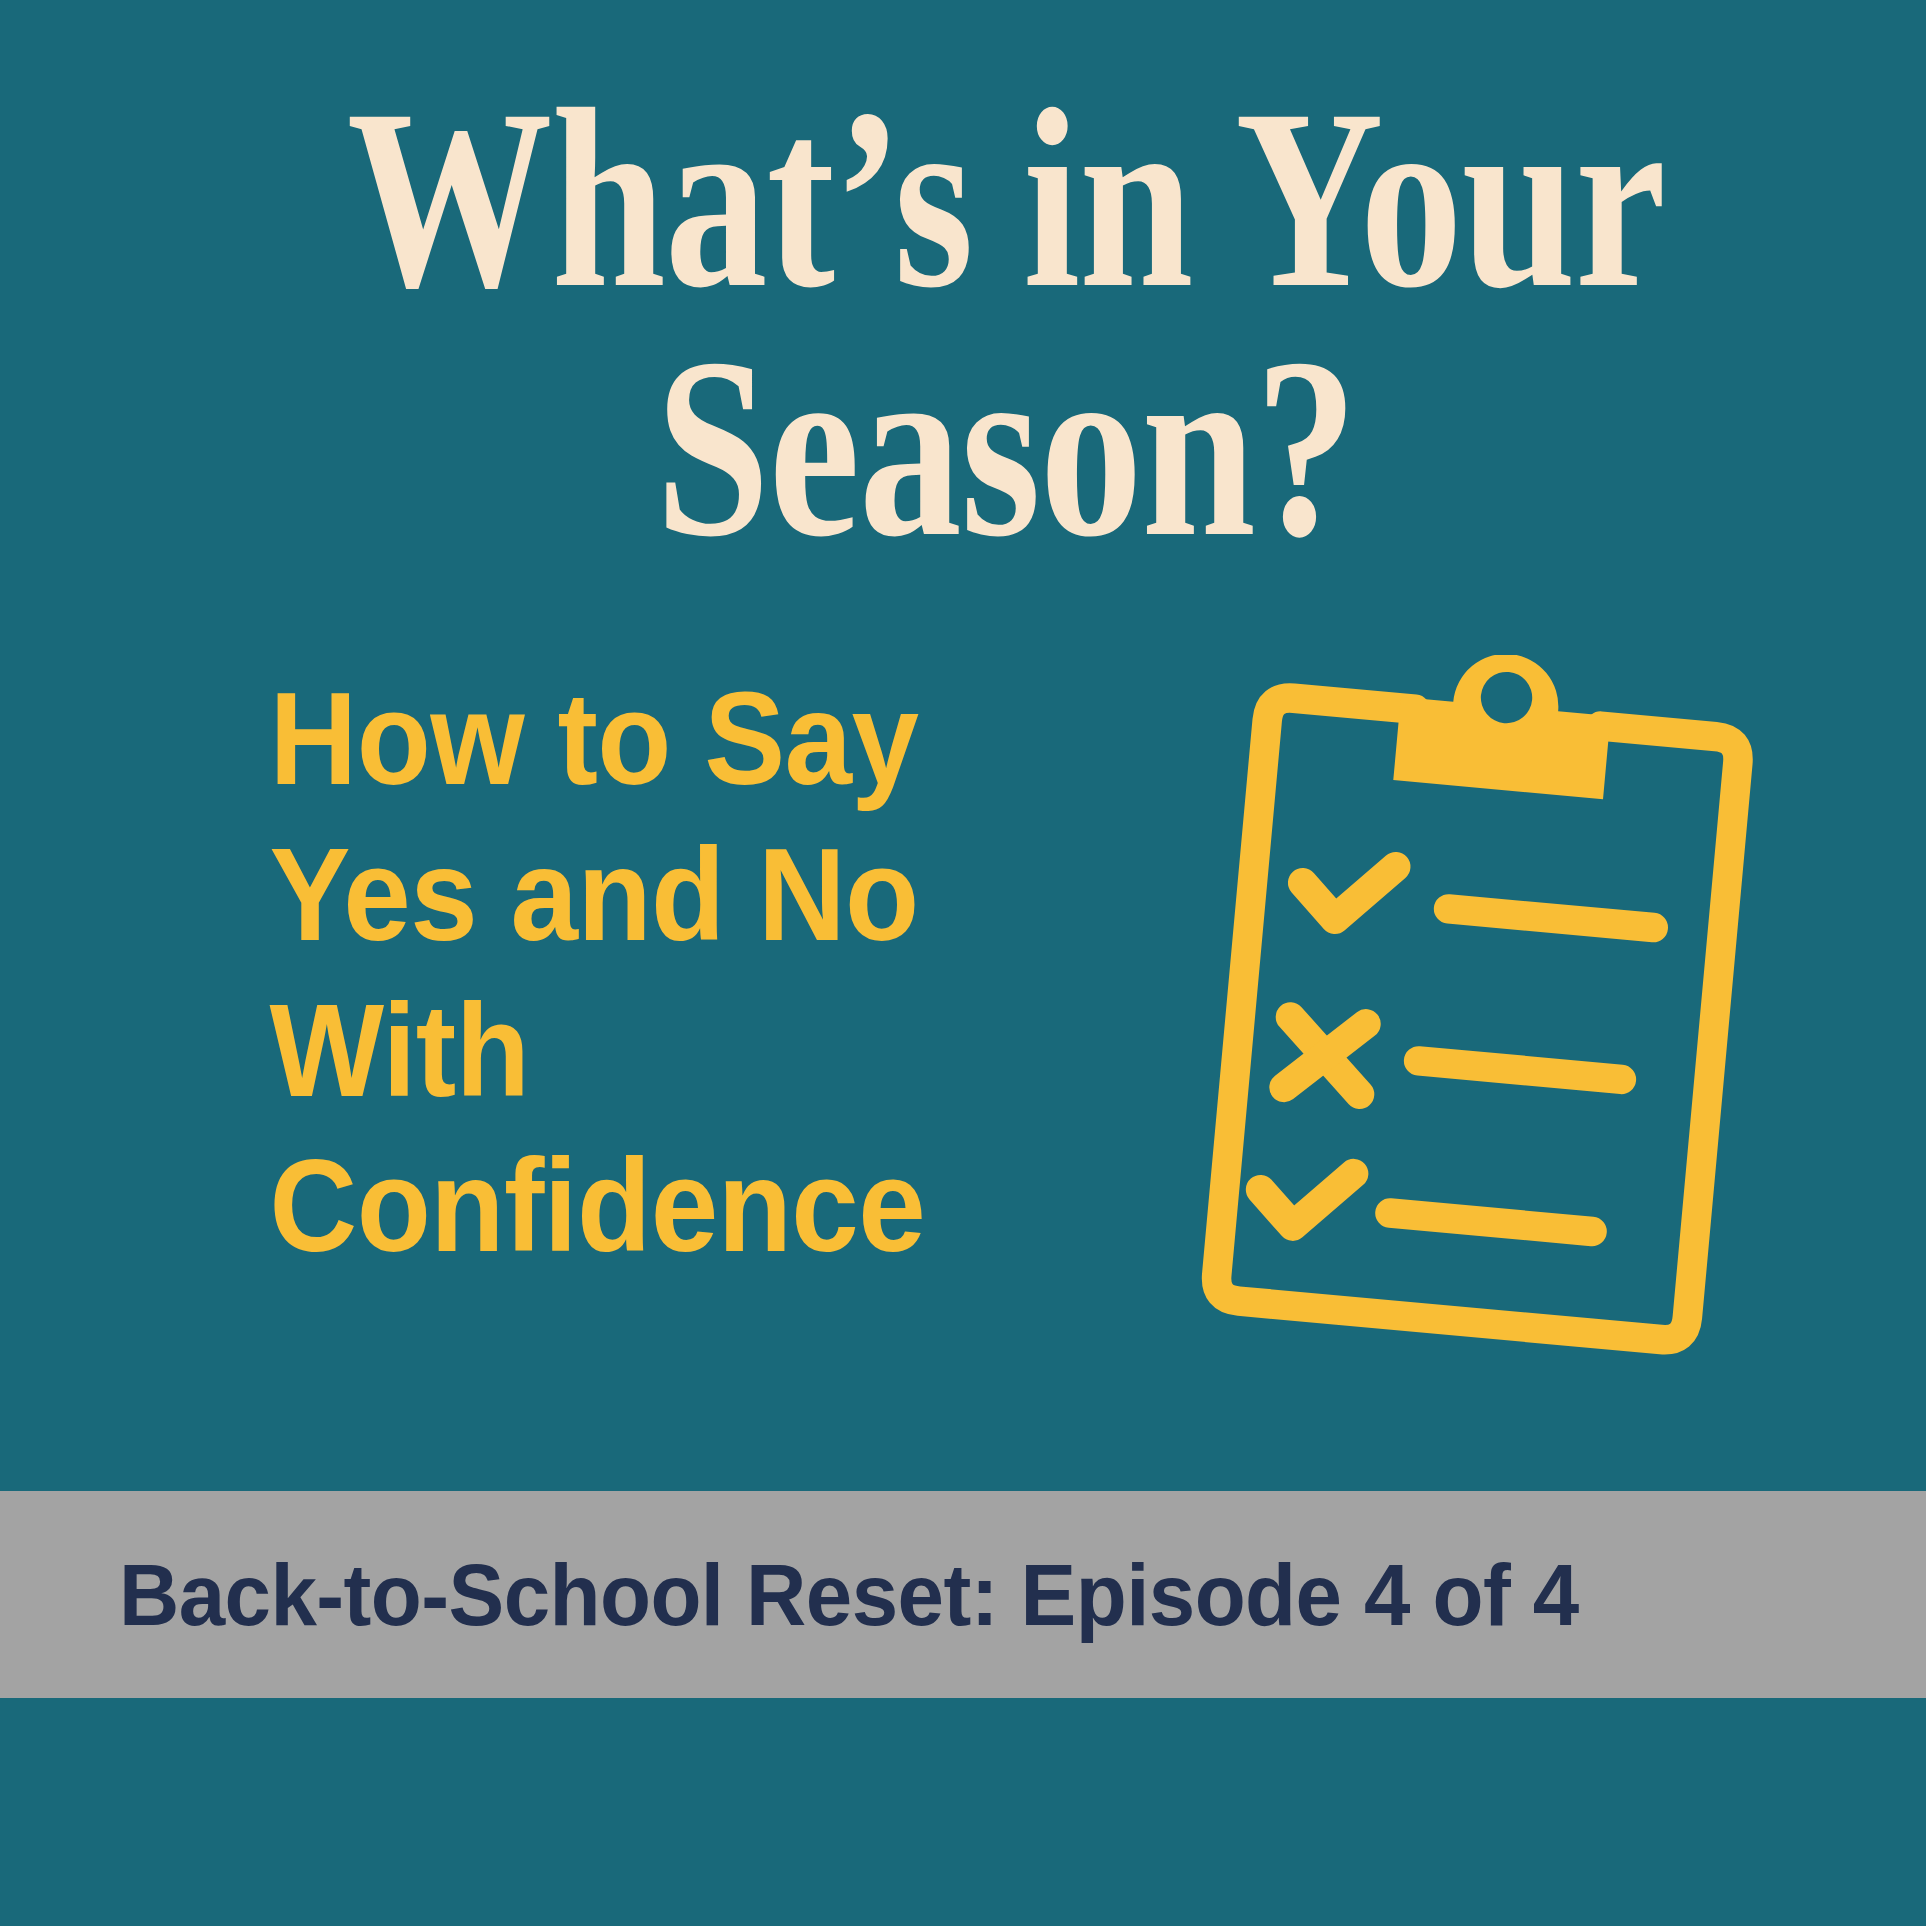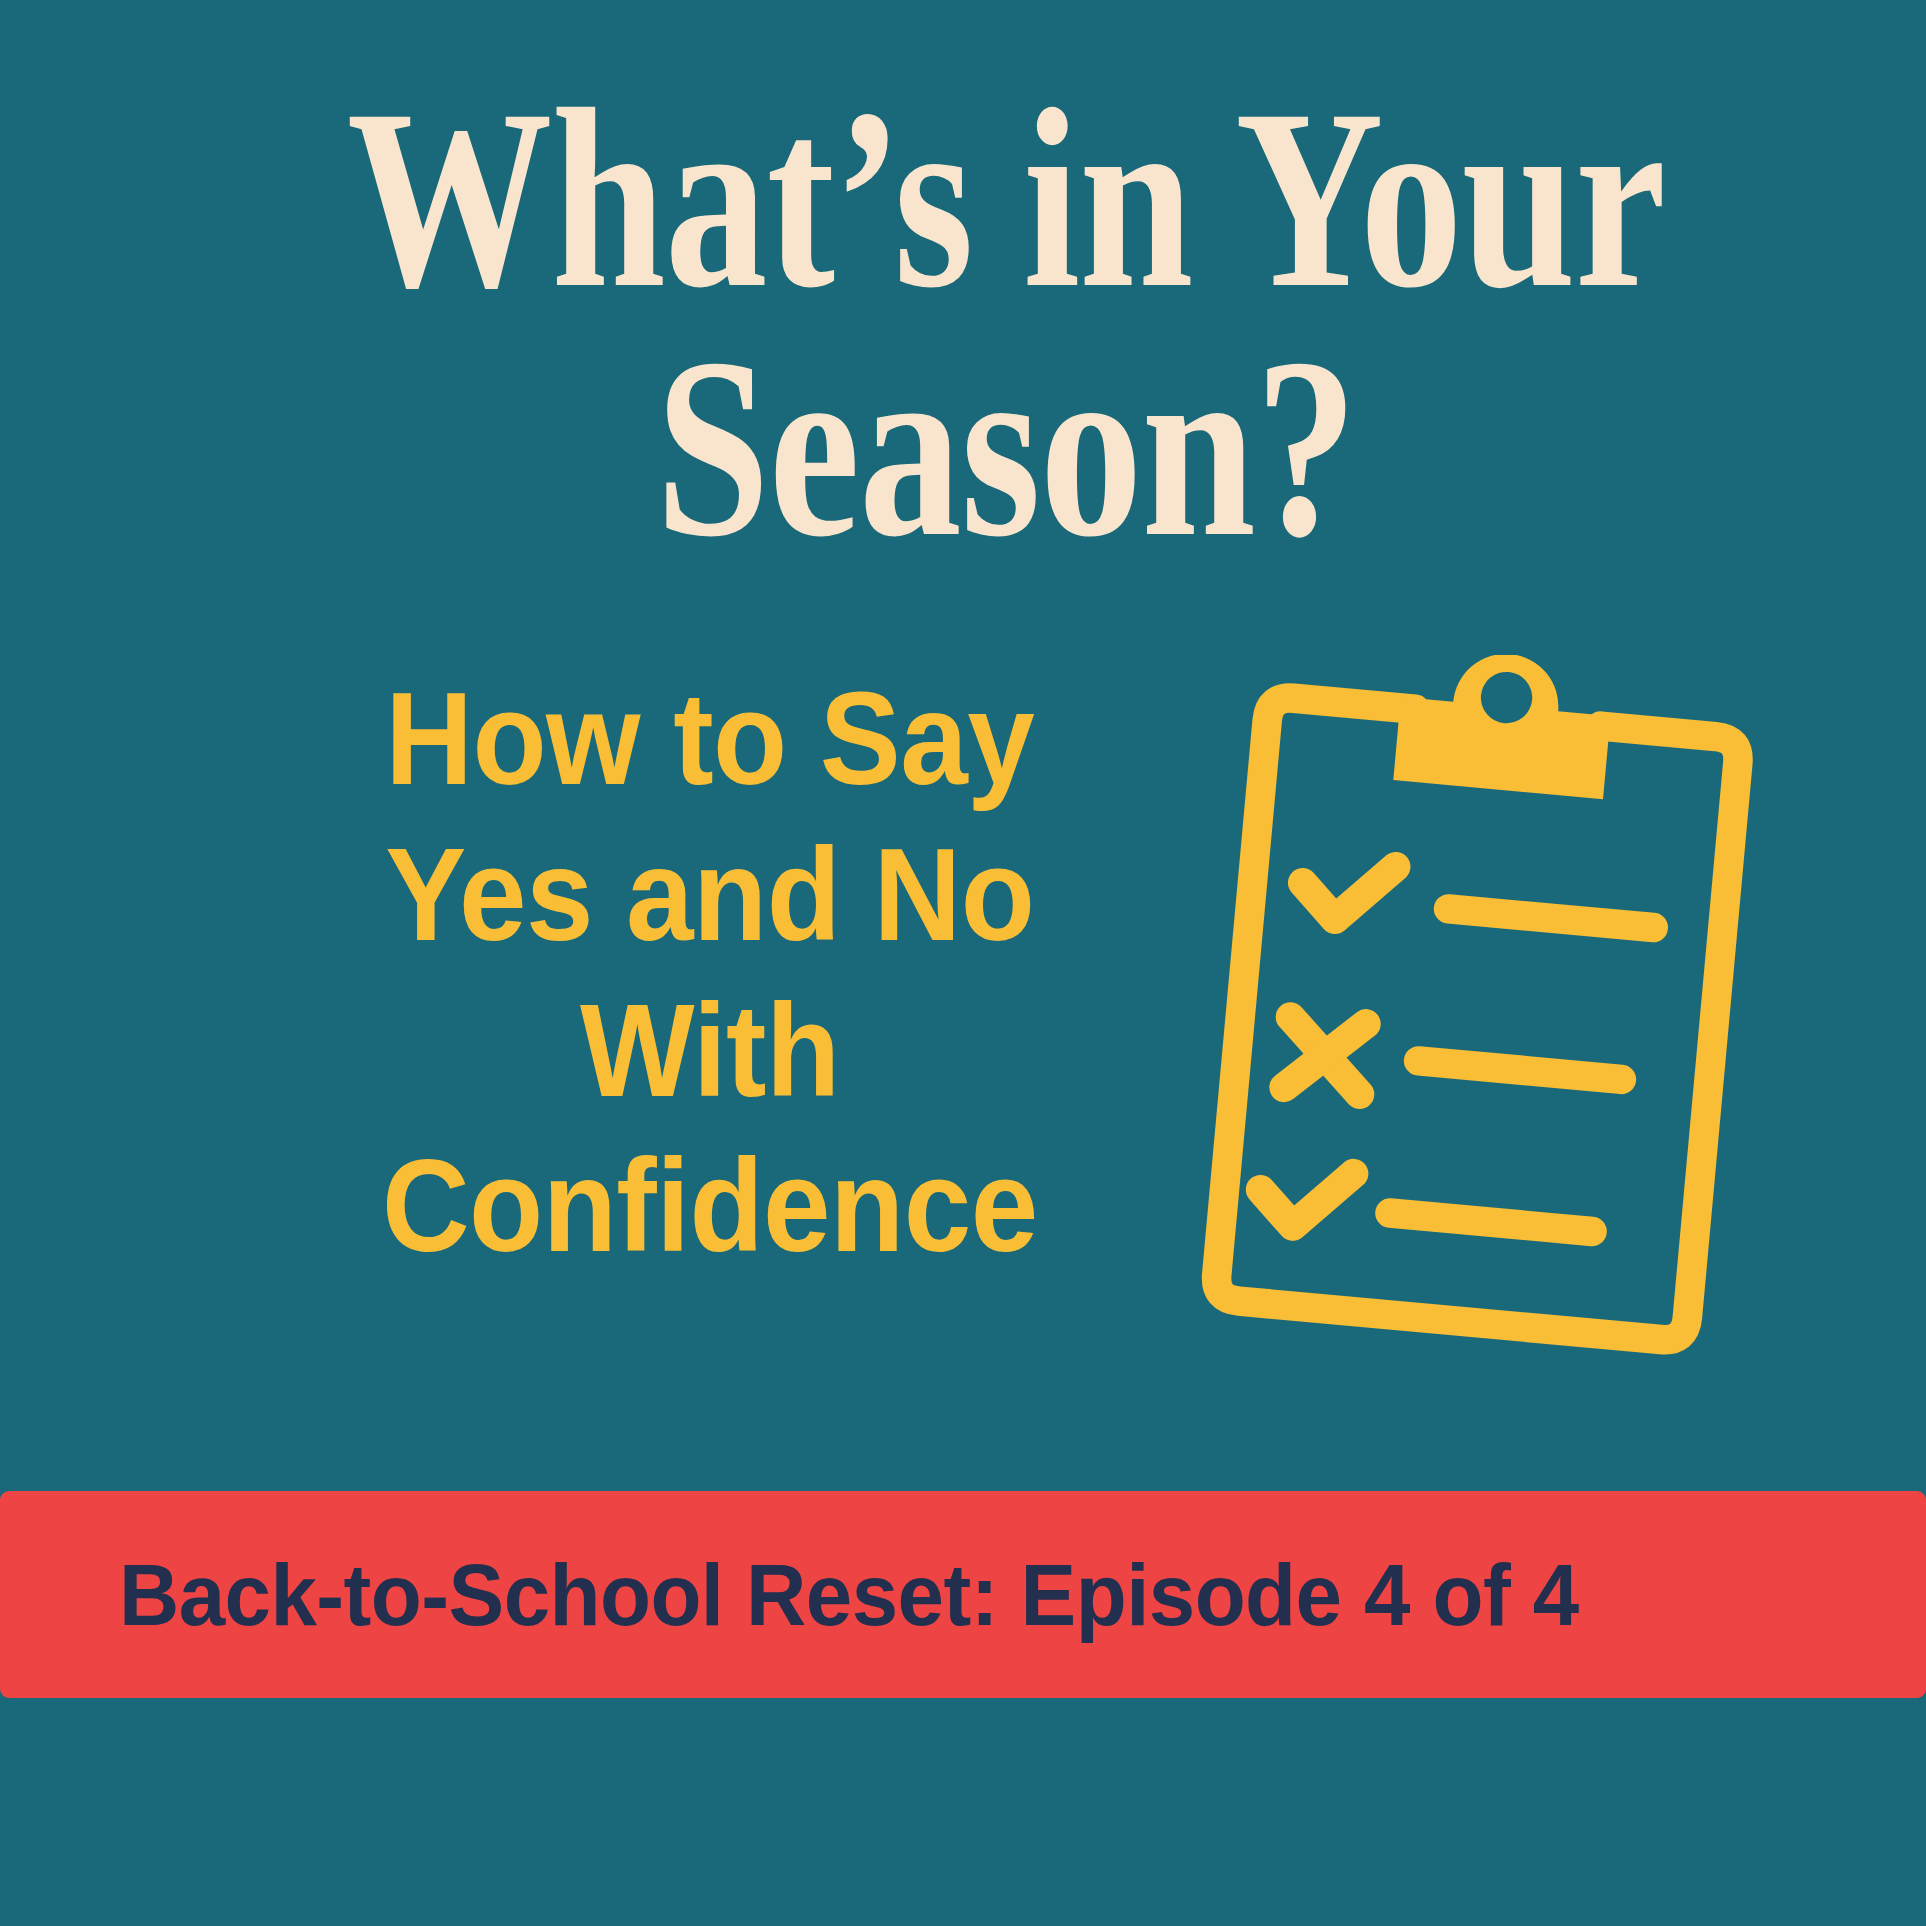--- a/index.html
+++ b/index.html
@@ -39,21 +39,21 @@
   }
   #title-line-1 { font-size: 257px; }
   #title-line-2 { font-size: 257px; margin-top: 5.1px; }
 
   
   #subtitle-block {
     position: absolute;
     left: 193px;
     top: 661px;
     width: 957px;
-    text-align: center;
+    text-align: left;
   }
   .subtitle-line {
     display: block;
     font-family: "Liberation Sans Narrow", "Liberation Sans", sans-serif;
     font-weight: 700;
     color: #F9BE36;
     font-size: 132px;
     line-height: 1.18;
     letter-spacing: -0.6px;
     transform: scaleX(0.92);
@@ -71,24 +71,23 @@
   }
   #clipboard-icon svg { display: block; width: 100%; height: 100%; }
 
   
   #bottom-banner {
     position: absolute;
     left: 0;
     top: 1491px;
     width: 1926px;
     height: 207px;
-    background: #ef4444;
+    background: #a3a3a3;
     display: flex;
     align-items: center;
-    border-radius: 9px;
   }
   #banner-text {
     font-family: "Liberation Sans Narrow", "Liberation Sans", sans-serif;
     font-weight: 700;
     color: #222F4E;
     font-size: 87px;
     line-height: 1;
     letter-spacing: -0.6px;
     margin-left: 119px;
     transform: scaleX(0.96);

